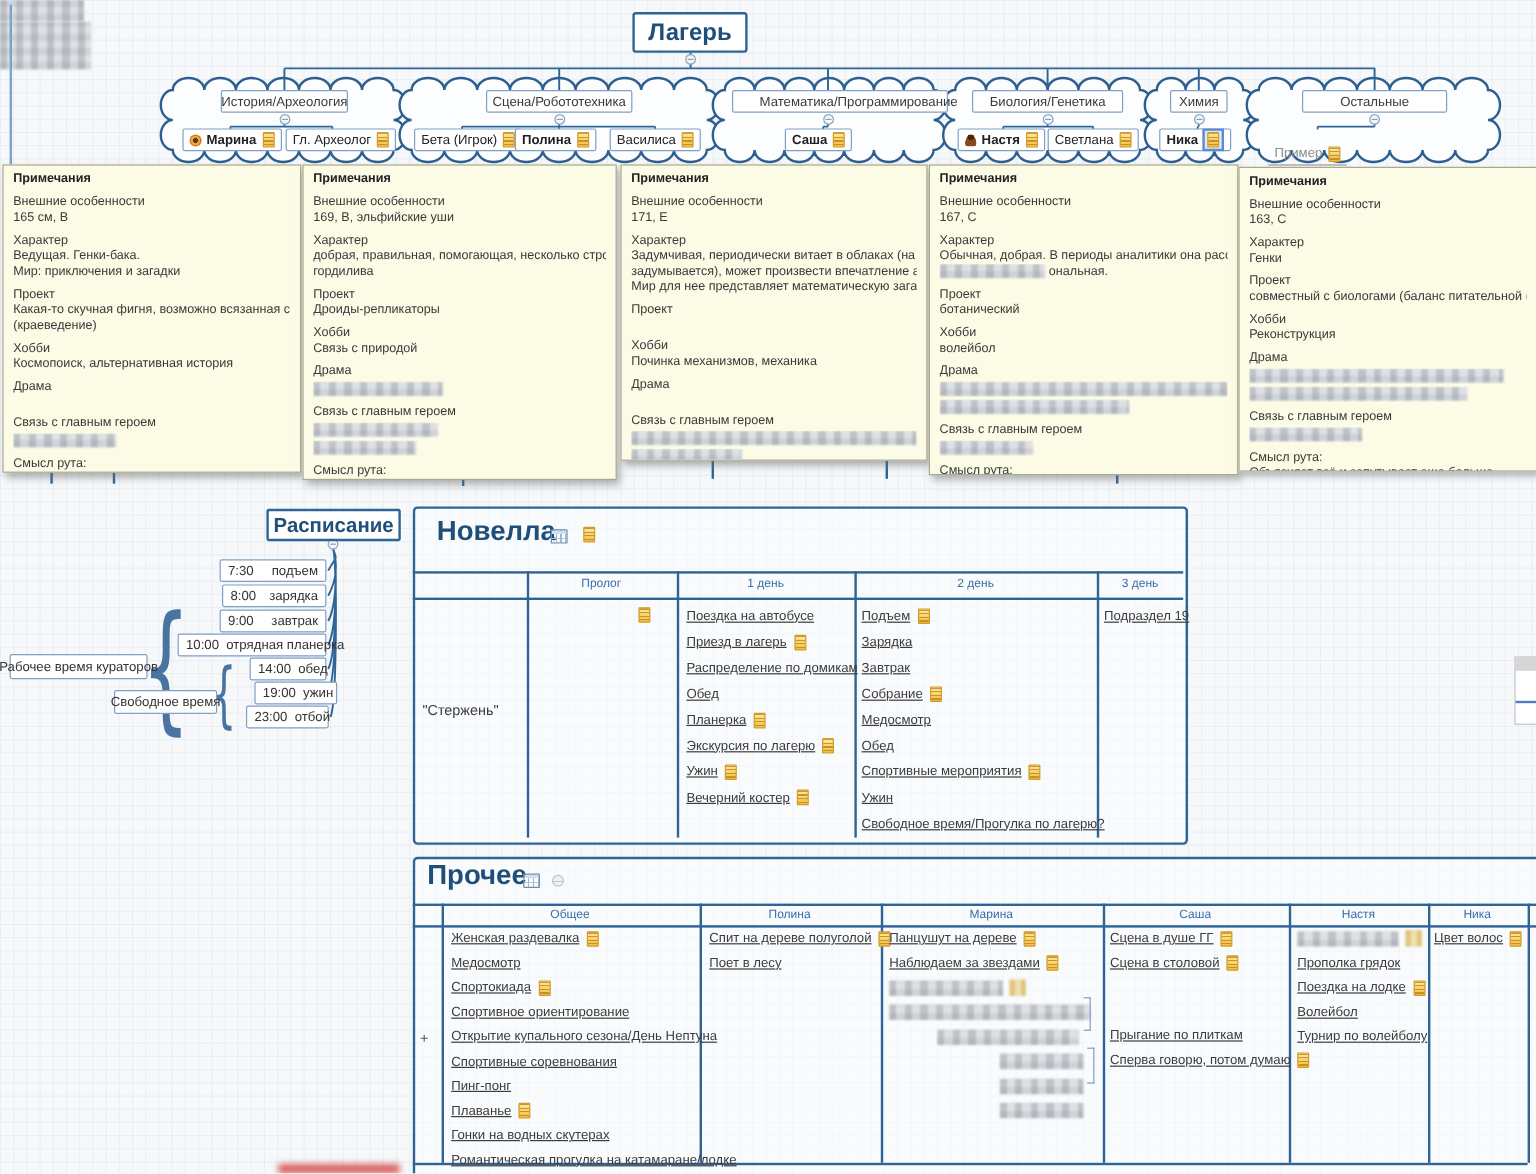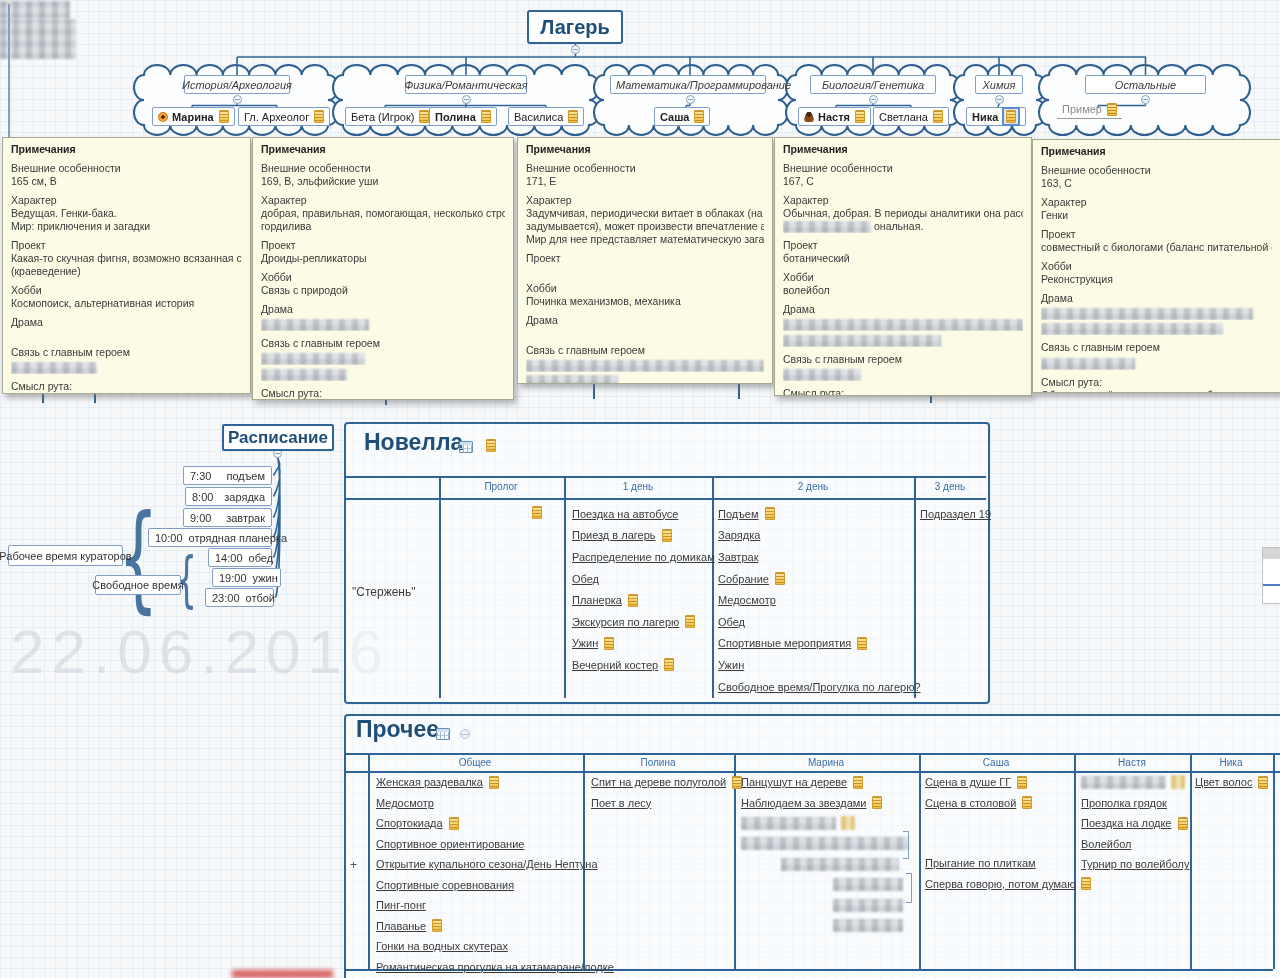--- a/index.html
+++ b/index.html
@@ -8,21 +8,21 @@
     background-image:linear-gradient(rgba(205,220,235,.35) 1px,transparent 1px),
                      linear-gradient(90deg,rgba(205,220,235,.35) 1px,transparent 1px);
     background-size:11px 11px;}
   .abs{position:absolute;}
   #wm{position:absolute;left:10px;top:616px;font-size:62px;letter-spacing:7px;
       color:rgba(172,182,194,.30);white-space:nowrap;}
   #svglayer{position:absolute;left:0;top:0;pointer-events:none;}
   .box{position:absolute;background:#fff;border:1px solid #7f9fc6;border-radius:2px;
        display:flex;align-items:center;justify-content:center;font-size:11px;color:#333;
        padding:0 5px;height:19px;box-sizing:border-box;white-space:nowrap;}
-  .topic{color:#3a3a3a;font-style:italic;}
+  .topic{color:#3a3a3a;}
   .member{justify-content:flex-start;}
   .member .nm{color:#222;}
   .member .nm.b{font-weight:bold;}
   .member.muted{border:none;background:transparent;border-bottom:1px solid #9a9a9a;border-radius:0;}
   .member.muted .nm{color:#8d8d8d;}
   .root-box{border:2px solid #2e6496;border-radius:3px;font-size:20px;font-weight:bold;
        color:#1f4e79;background:#fff;}
   .note-icon{display:inline-block;width:10px;height:13px;margin-left:5px;flex:0 0 auto;
        background-color:#f7c64a;border:1px solid #d09c2e;border-radius:1px;box-sizing:border-box;
        background-image:repeating-linear-gradient(to bottom,rgba(190,136,30,.85) 0 1px,transparent 1px 3px),
@@ -80,21 +80,20 @@
   #clip-panel .bar{position:absolute;left:0;top:0;right:0;height:11px;background:#d6d6d6;}
   #clip-panel .bl{position:absolute;left:0;right:0;top:36px;height:2px;background:#4f7cc0;}
   #red-strip{position:absolute;left:232px;top:970px;width:101px;height:8px;background:#d95f5f;filter:blur(2.5px);z-index:6;}
   #left-edge{position:absolute;left:8px;top:4px;width:2px;height:133px;background:#7ba2c8;z-index:1;}
 </style>
 </head>
 <body>
 
 <div id="canvas">
   <div id="left-edge"></div>
-  <div id="wm">22.06.2016</div>
   <svg id="svglayer" width="1280" height="978">
       <path d="M 144 75 a 13.142857142857142 10 0 0 1 26.285714285714285 0 a 13.142857142857142 10 0 0 1 26.285714285714285 0 a 13.142857142857142 10 0 0 1 26.285714285714285 0 a 13.142857142857142 10 0 0 1 26.285714285714285 0 a 13.142857142857142 10 0 0 1 26.285714285714285 0 a 13.142857142857142 10 0 0 1 26.285714285714285 0 a 13.142857142857142 10 0 0 1 26.285714285714285 0 a 10 12.5 0 0 1 0 25 a 10 12.5 0 0 1 0 25 a 13.142857142857142 10 0 0 1 -26.285714285714285 0 a 13.142857142857142 10 0 0 1 -26.285714285714285 0 a 13.142857142857142 10 0 0 1 -26.285714285714285 0 a 13.142857142857142 10 0 0 1 -26.285714285714285 0 a 13.142857142857142 10 0 0 1 -26.285714285714285 0 a 13.142857142857142 10 0 0 1 -26.285714285714285 0 a 13.142857142857142 10 0 0 1 -26.285714285714285 0 a 10 12.5 0 0 1 0 -25 a 10 12.5 0 0 1 0 -25 Z" fill="#fcfdff" stroke="#2e5f8f" stroke-width="2"></path>
       <path d="M 343 75 a 13.666666666666666 10 0 0 1 27.333333333333332 0 a 13.666666666666666 10 0 0 1 27.333333333333332 0 a 13.666666666666666 10 0 0 1 27.333333333333332 0 a 13.666666666666666 10 0 0 1 27.333333333333332 0 a 13.666666666666666 10 0 0 1 27.333333333333332 0 a 13.666666666666666 10 0 0 1 27.333333333333332 0 a 13.666666666666666 10 0 0 1 27.333333333333332 0 a 13.666666666666666 10 0 0 1 27.333333333333332 0 a 13.666666666666666 10 0 0 1 27.333333333333332 0 a 10 12.5 0 0 1 0 25 a 10 12.5 0 0 1 0 25 a 13.666666666666666 10 0 0 1 -27.333333333333332 0 a 13.666666666666666 10 0 0 1 -27.333333333333332 0 a 13.666666666666666 10 0 0 1 -27.333333333333332 0 a 13.666666666666666 10 0 0 1 -27.333333333333332 0 a 13.666666666666666 10 0 0 1 -27.333333333333332 0 a 13.666666666666666 10 0 0 1 -27.333333333333332 0 a 13.666666666666666 10 0 0 1 -27.333333333333332 0 a 13.666666666666666 10 0 0 1 -27.333333333333332 0 a 13.666666666666666 10 0 0 1 -27.333333333333332 0 a 10 12.5 0 0 1 0 -25 a 10 12.5 0 0 1 0 -25 Z" fill="#fcfdff" stroke="#2e5f8f" stroke-width="2"></path>
       <path d="M 604 75 a 12.428571428571429 10 0 0 1 24.857142857142858 0 a 12.428571428571429 10 0 0 1 24.857142857142858 0 a 12.428571428571429 10 0 0 1 24.857142857142858 0 a 12.428571428571429 10 0 0 1 24.857142857142858 0 a 12.428571428571429 10 0 0 1 24.857142857142858 0 a 12.428571428571429 10 0 0 1 24.857142857142858 0 a 12.428571428571429 10 0 0 1 24.857142857142858 0 a 10 12.5 0 0 1 0 25 a 10 12.5 0 0 1 0 25 a 12.428571428571429 10 0 0 1 -24.857142857142858 0 a 12.428571428571429 10 0 0 1 -24.857142857142858 0 a 12.428571428571429 10 0 0 1 -24.857142857142858 0 a 12.428571428571429 10 0 0 1 -24.857142857142858 0 a 12.428571428571429 10 0 0 1 -24.857142857142858 0 a 12.428571428571429 10 0 0 1 -24.857142857142858 0 a 12.428571428571429 10 0 0 1 -24.857142857142858 0 a 10 12.5 0 0 1 0 -25 a 10 12.5 0 0 1 0 -25 Z" fill="#fcfdff" stroke="#2e5f8f" stroke-width="2"></path>
       <path d="M 796 75 a 12.833333333333334 10 0 0 1 25.666666666666668 0 a 12.833333333333334 10 0 0 1 25.666666666666668 0 a 12.833333333333334 10 0 0 1 25.666666666666668 0 a 12.833333333333334 10 0 0 1 25.666666666666668 0 a 12.833333333333334 10 0 0 1 25.666666666666668 0 a 12.833333333333334 10 0 0 1 25.666666666666668 0 a 10 12.5 0 0 1 0 25 a 10 12.5 0 0 1 0 25 a 12.833333333333334 10 0 0 1 -25.666666666666668 0 a 12.833333333333334 10 0 0 1 -25.666666666666668 0 a 12.833333333333334 10 0 0 1 -25.666666666666668 0 a 12.833333333333334 10 0 0 1 -25.666666666666668 0 a 12.833333333333334 10 0 0 1 -25.666666666666668 0 a 12.833333333333334 10 0 0 1 -25.666666666666668 0 a 10 12.5 0 0 1 0 -25 a 10 12.5 0 0 1 0 -25 Z" fill="#fcfdff" stroke="#2e5f8f" stroke-width="2"></path>
       <path d="M 964 75 a 12 10 0 0 1 24 0 a 12 10 0 0 1 24 0 a 12 10 0 0 1 24 0 a 10 12.5 0 0 1 0 25 a 10 12.5 0 0 1 0 25 a 12 10 0 0 1 -24 0 a 12 10 0 0 1 -24 0 a 12 10 0 0 1 -24 0 a 10 12.5 0 0 1 0 -25 a 10 12.5 0 0 1 0 -25 Z" fill="#fcfdff" stroke="#2e5f8f" stroke-width="2"></path>
       <path d="M 1049 75 a 13.642857142857142 10 0 0 1 27.285714285714285 0 a 13.642857142857142 10 0 0 1 27.285714285714285 0 a 13.642857142857142 10 0 0 1 27.285714285714285 0 a 13.642857142857142 10 0 0 1 27.285714285714285 0 a 13.642857142857142 10 0 0 1 27.285714285714285 0 a 13.642857142857142 10 0 0 1 27.285714285714285 0 a 13.642857142857142 10 0 0 1 27.285714285714285 0 a 10 12.5 0 0 1 0 25 a 10 12.5 0 0 1 0 25 a 13.642857142857142 10 0 0 1 -27.285714285714285 0 a 13.642857142857142 10 0 0 1 -27.285714285714285 0 a 13.642857142857142 10 0 0 1 -27.285714285714285 0 a 13.642857142857142 10 0 0 1 -27.285714285714285 0 a 13.642857142857142 10 0 0 1 -27.285714285714285 0 a 13.642857142857142 10 0 0 1 -27.285714285714285 0 a 13.642857142857142 10 0 0 1 -27.285714285714285 0 a 10 12.5 0 0 1 0 -25 a 10 12.5 0 0 1 0 -25 Z" fill="#fcfdff" stroke="#2e5f8f" stroke-width="2"></path>
       <path d="M575.5 44 V57 M237 57 H1146 M237 57 V75 M466 57 V75 M690 57 V75 M873 57 V75 M999 57 V75 M1145.5 57 V75" fill="none" stroke="#2e6496" stroke-width="1.6"></path>
       <path d=" M237 103 V105.5 M192 105.5 H277 M192 105.5 V108 M277 105.5 V108 M466 103 V105.5 M385 105.5 H546 M385 105.5 V108 M466 105.5 V108 M546 105.5 V108 M690 103 V105.5 M686 105.5 H690 M686 105.5 V108 M873 103 V105.5 M836 105.5 H911 M836 105.5 V108 M911 105.5 V108 M999 103 V105.5 M998 105.5 H999 M998 105.5 V108 M1145.5 103 V105.5 M1098 105.5 H1145.5 M1098 105.5 V108" fill="none" stroke="#2e6496" stroke-width="1.4"></path>
       <path d="M277.5 457 C281 468, 281 461.5, 273.5 475.5 M277.5 457 C281 468, 281 482.5, 273.5 496.5 M277.5 457 C281 468, 281 503.5, 273.5 517.5 M277.5 457 C281 468, 281 523.5, 273.5 537.5 M277.5 457 C281 468, 281 543.5, 273.5 557.5 M277.5 457 C281 468, 281 563.5, 273.5 577.5 M277.5 457 C281 468, 281 583.5, 275.5 597.5 " fill="none" stroke="#2e6496" stroke-width="1.6"></path>
@@ -102,45 +101,45 @@
 
   <div class="box root-box" style="left:527px;top:10px;width:96px;height:34px;">Лагерь</div>
 
   <div id="map"><div class="box topic" style="left: 184px; top: 75px; width: 106px; z-index: 2;">История/Археология</div><div class="handle" style="left: 232.5px; top: 95px; z-index: 2;"></div><div class="box member" style="left: 152px; top: 107px; z-index: 2;">
         <span class="badge flower"></span>
         <span class="nm b">Марина</span>
         <span class="note-icon"></span>
       </div><div class="box member" style="left: 238px; top: 107px; z-index: 2;">
         <span class="nm">Гл. Археолог</span>
         <span class="note-icon"></span>
-      </div><div class="box topic" style="left: 405px; top: 75px; width: 122px; z-index: 2;">Физика/Романтическая</div><div class="handle" style="left: 461.5px; top: 95px; z-index: 2;"></div><div class="box member" style="left: 345px; top: 107px; z-index: 2;">
+      </div><div class="box topic" style="left: 405px; top: 75px; width: 122px; z-index: 2;">Сцена/Робототехника</div><div class="handle" style="left: 461.5px; top: 95px; z-index: 2;"></div><div class="box member" style="left: 345px; top: 107px; z-index: 2;">
         <span class="nm">Бета (Игрок)</span>
         <span class="note-icon"></span>
       </div><div class="box member" style="left: 429px; top: 107px; z-index: 2;">
         <span class="nm b">Полина</span>
         <span class="note-icon"></span>
       </div><div class="box member" style="left: 508px; top: 107px; z-index: 2;">
         <span class="nm">Василиса</span>
         <span class="note-icon"></span>
-      </div><div class="box topic" style="left: 610px; top: 75px; width: 156px; z-index: 2; padding-left: 36px;">Математика/Программирование</div><div class="handle" style="left: 685.5px; top: 95px; z-index: 2;"></div><div class="box member" style="left: 654px; top: 107px; z-index: 2;">
+      </div><div class="box topic" style="left: 610px; top: 75px; width: 180px; z-index: 2; padding-left: 36px;">Математика/Программирование</div><div class="handle" style="left: 685.5px; top: 95px; z-index: 2;"></div><div class="box member" style="left: 654px; top: 107px; z-index: 2;">
         <span class="nm b">Саша</span>
         <span class="note-icon"></span>
       </div><div class="box topic" style="left: 810px; top: 75px; width: 126px; z-index: 2;">Биология/Генетика</div><div class="handle" style="left: 868.5px; top: 95px; z-index: 2;"></div><div class="box member" style="left: 798px; top: 107px; z-index: 2;">
         <span class="badge person"></span>
         <span class="nm b">Настя</span>
         <span class="note-icon"></span>
       </div><div class="box member" style="left: 873px; top: 107px; z-index: 2;">
         <span class="nm">Светлана</span>
         <span class="note-icon"></span>
       </div><div class="box topic" style="left: 975px; top: 75px; width: 48px; z-index: 2;">Химия</div><div class="handle" style="left: 994.5px; top: 95px; z-index: 2;"></div><div class="box member" style="left: 966px; top: 107px; z-index: 2;">
         <span class="nm b">Ника</span>
         <span class="icon-sel">
           <span class="note-icon"></span>
         </span>
-      </div><div class="box topic" style="left: 1085px; top: 75px; width: 121px; z-index: 2;">Остальные</div><div class="handle" style="left: 1141px; top: 95px; z-index: 2;"></div><div class="box member muted" style="left: 1057px; top: 100px; z-index: 2; align-items: center;">
+      </div><div class="box topic" style="left: 1085px; top: 75px; width: 121px; z-index: 2;">Остальные</div><div class="handle" style="left: 1141px; top: 95px; z-index: 2;"></div><div class="box member muted" style="left: 1057px; top: 119px; z-index: 2; align-items: center;">
         <span class="nm">Пример</span>
         <span class="note-icon"></span>
       </div><div class="redact" style="left: 1145px; top: 108px; width: 70px; height: 18px; z-index: 2;"></div><div class="handle" style="left: 571px; top: 45px; z-index: 2;"></div><div class="handle" style="left: 273px; top: 449px; z-index: 3;"></div></div>
   <div id="notes">
       <div class="note" style="left: 2px; top: 137px; width: 249px; height: 257px;">
         <div class="ttl">Примечания</div>
         <div class="fld">
           <div class="ln">Внешние особенности</div>
           <div class="ln">165 см, В</div>
         </div>

